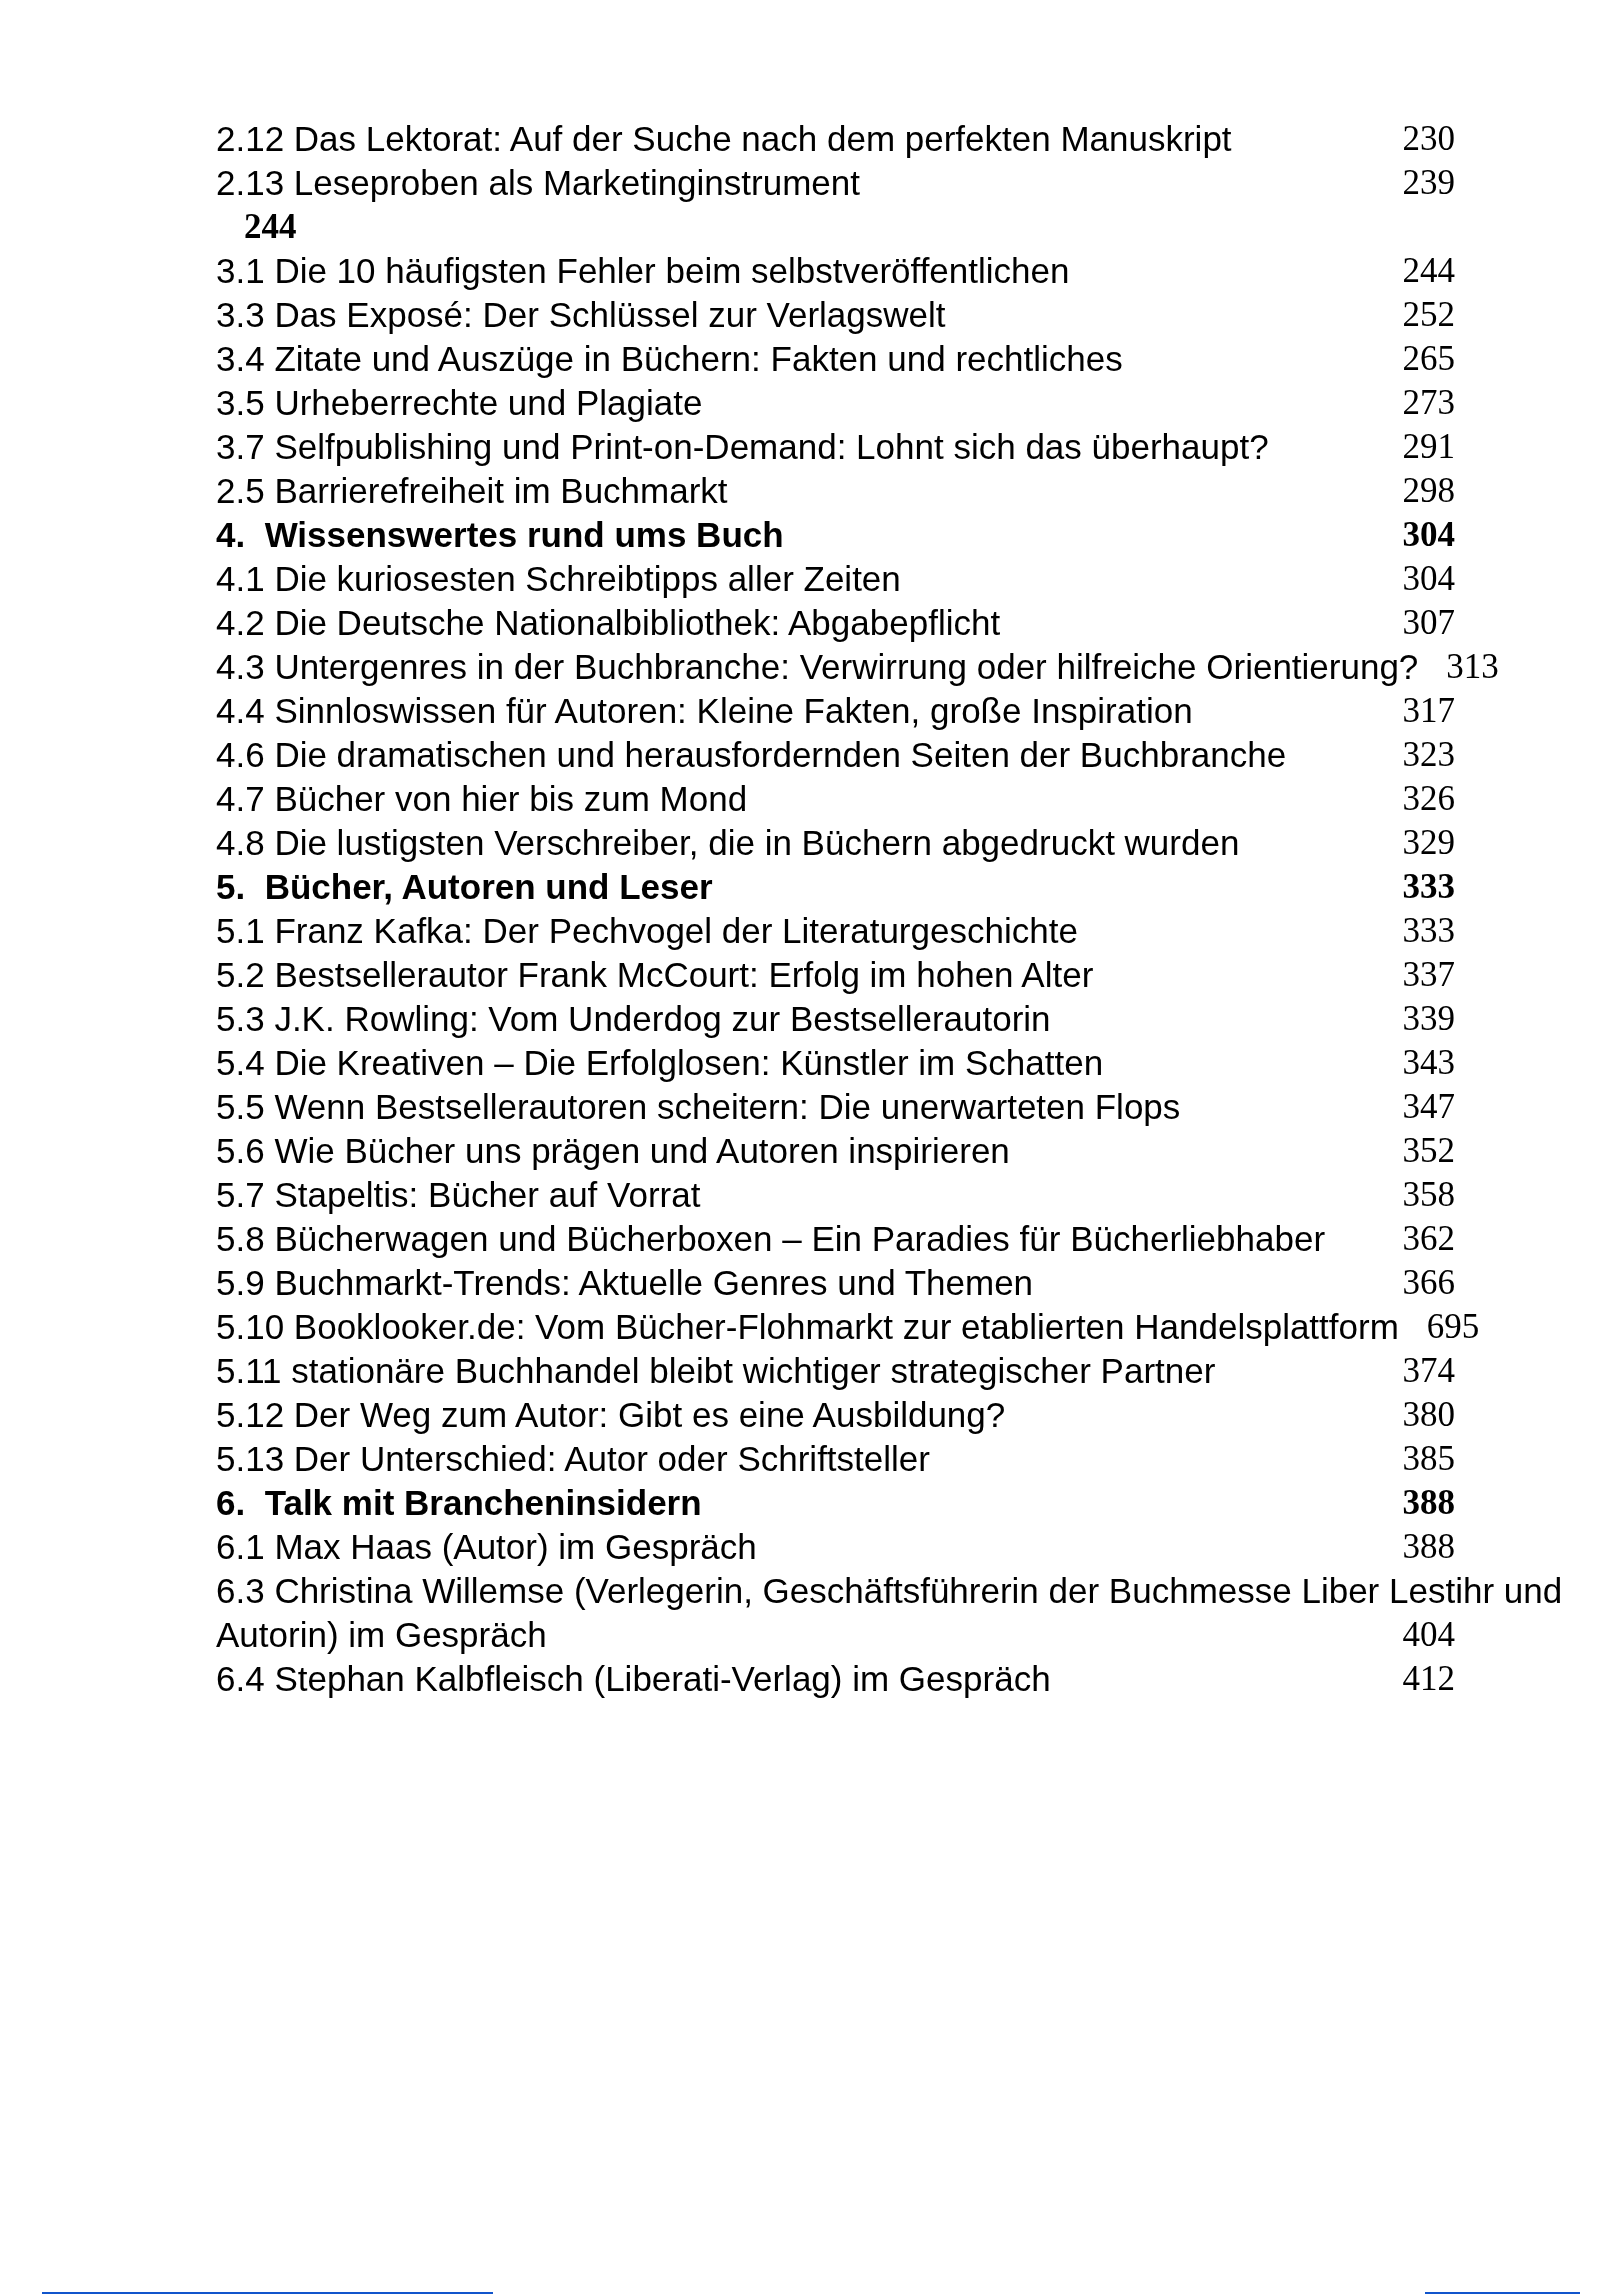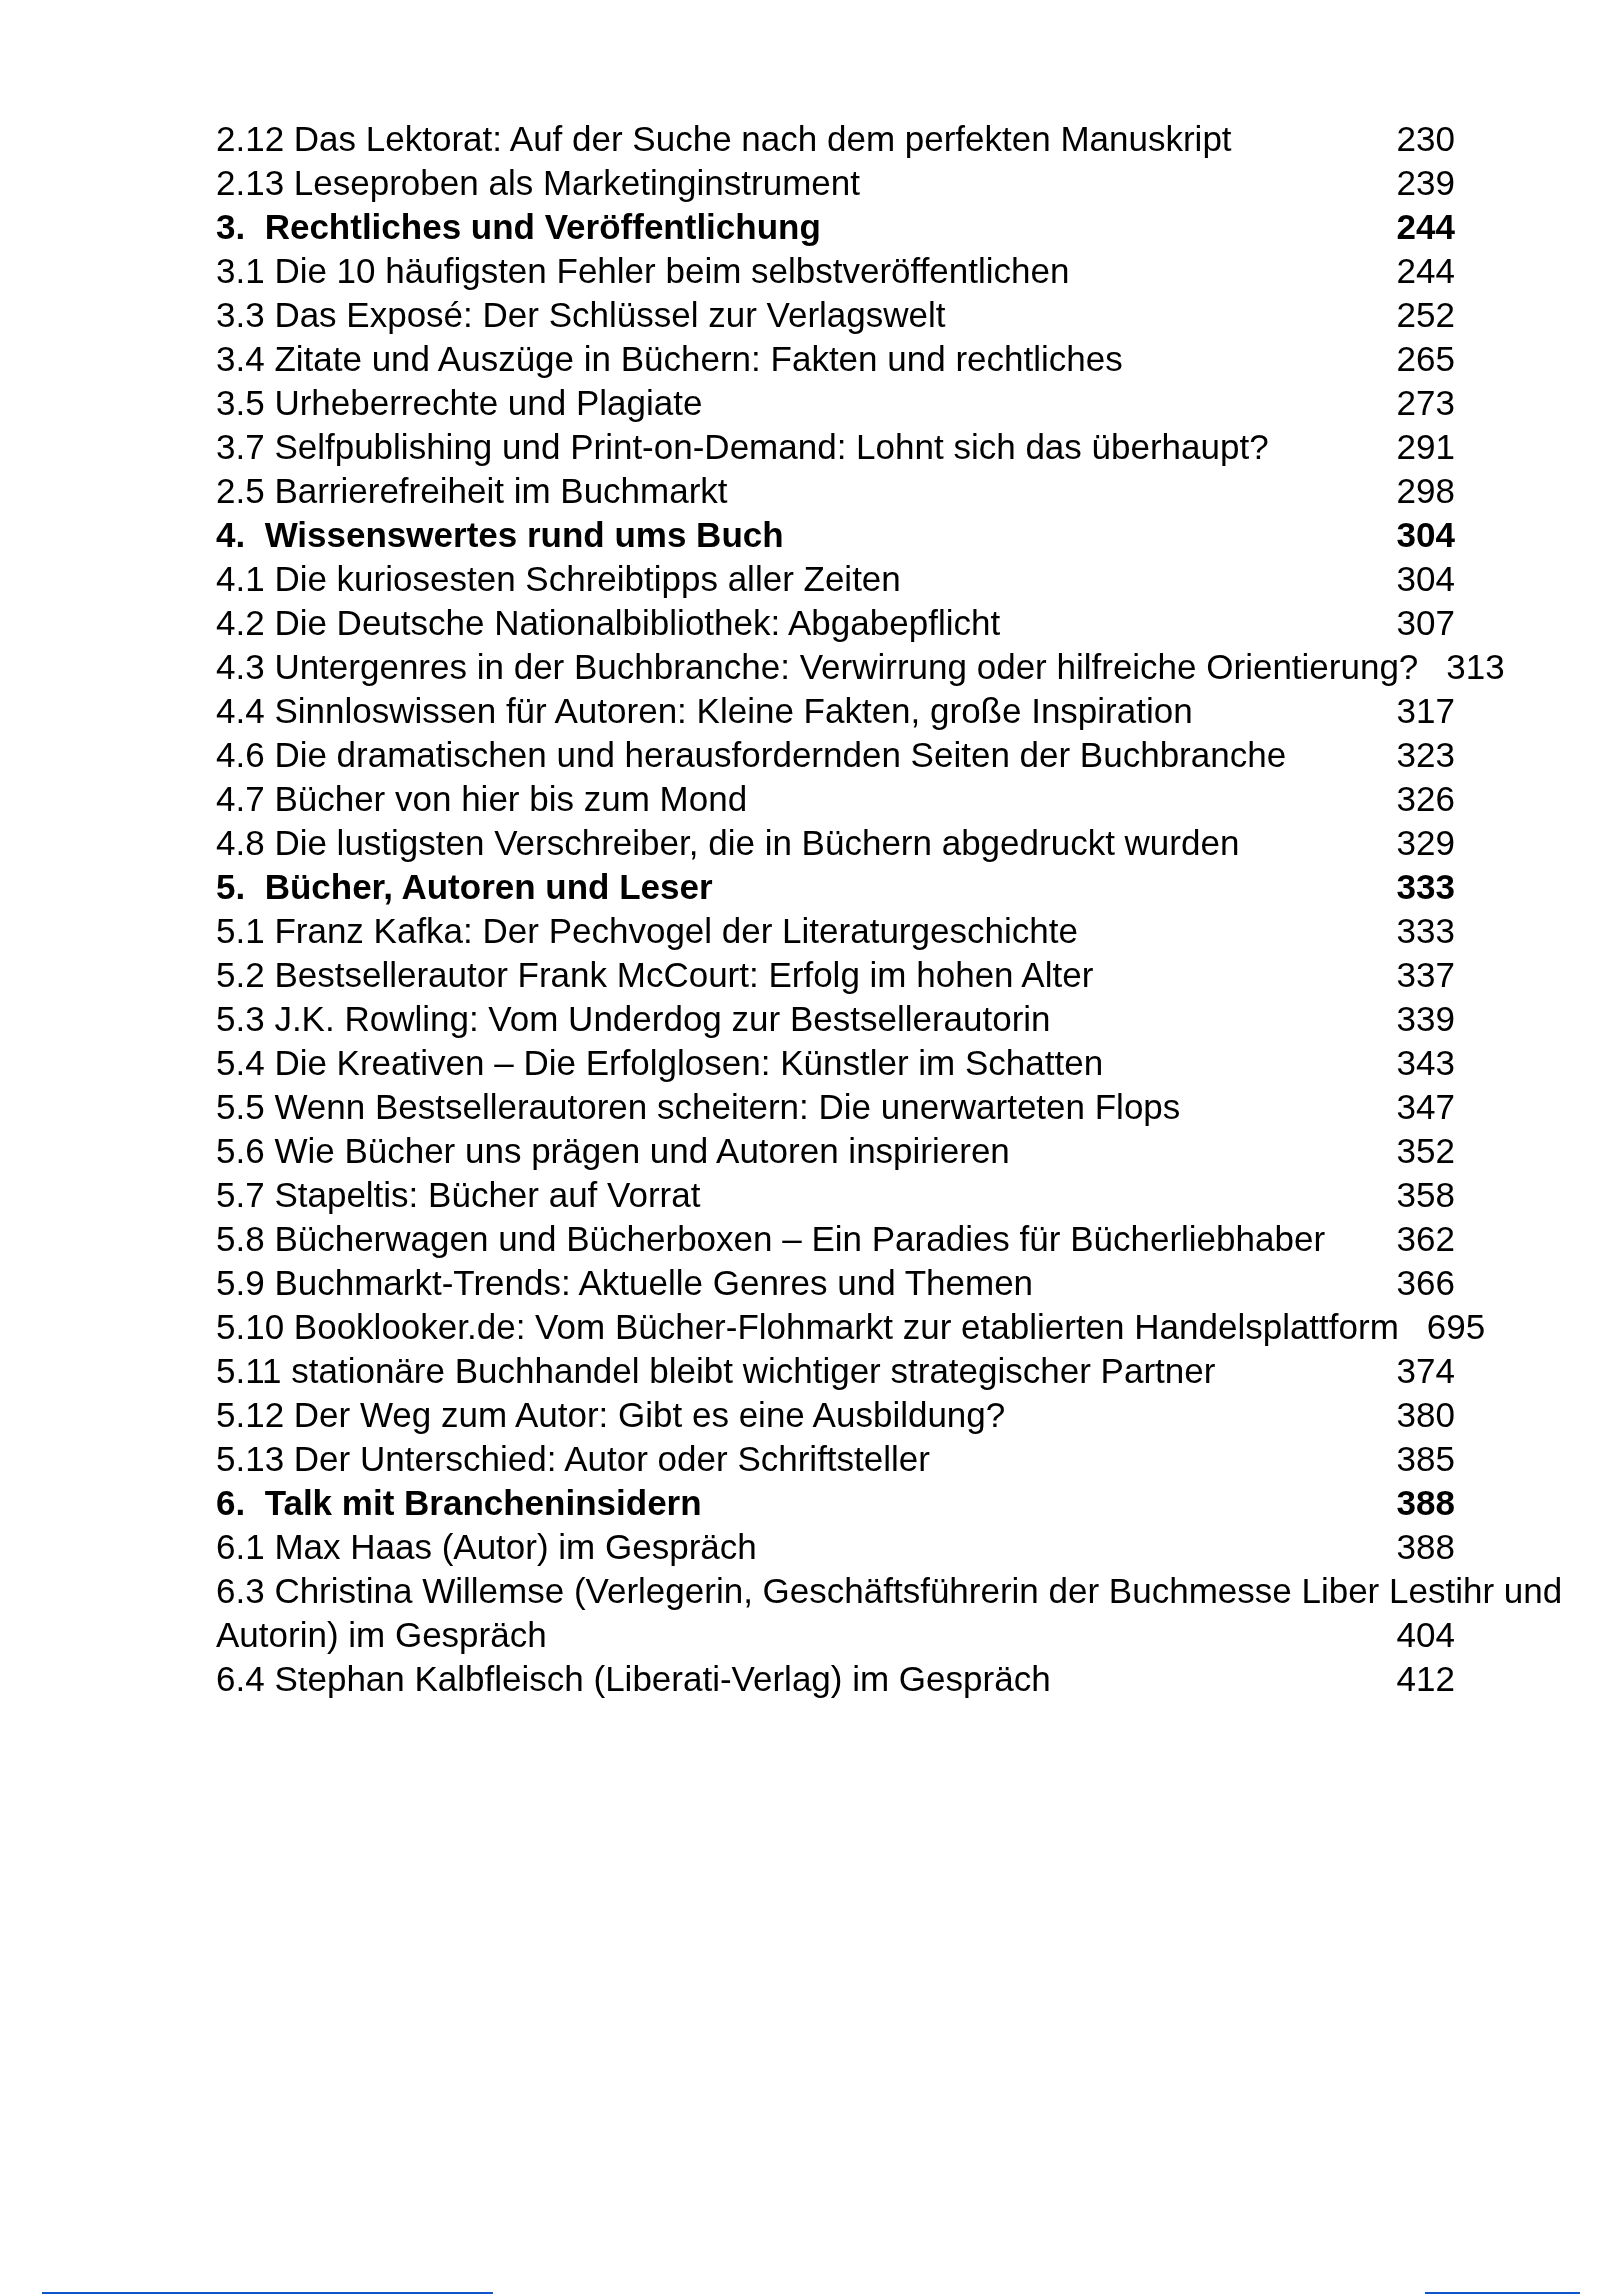--- a/index.html
+++ b/index.html
@@ -34,20 +34,21 @@
     font-weight: 700;
   }
   .toc-label {
     white-space: pre;
     text-align: left;
   }
   .toc-page {
     white-space: pre;
     text-align: left;
     padding-left: 28px;
+    font-family: Liberation Serif, serif;
   }
   .footer-mark {
     position: absolute;
     height: 2.3px;
     bottom: 0.9px;
   }
   .footer-mark.left  { left: 42px;   width: 451px; }
   .footer-mark.right { left: 1425px; width: 155px; }
 </style>
 </head>
@@ -56,21 +57,20 @@
 <div class="toc" id="toc-container">
     <div class="toc-row">
       <span class="toc-label">2.12 Das Lektorat: Auf der Suche nach dem perfekten Manuskript</span>
       <span class="toc-page">230</span>
     </div>
     <div class="toc-row">
       <span class="toc-label">2.13 Leseproben als Marketinginstrument</span>
       <span class="toc-page">239</span>
     </div>
     <div class="toc-row bold">
-      <span class="toc-label">3.  Rechtliches und Veröffentlichung</span>
       <span class="toc-page">244</span>
     </div>
     <div class="toc-row">
       <span class="toc-label">3.1 Die 10 häufigsten Fehler beim selbstveröffentlichen</span>
       <span class="toc-page">244</span>
     </div>
     <div class="toc-row">
       <span class="toc-label">3.3 Das Exposé: Der Schlüssel zur Verlagswelt</span>
       <span class="toc-page">252</span>
     </div>

